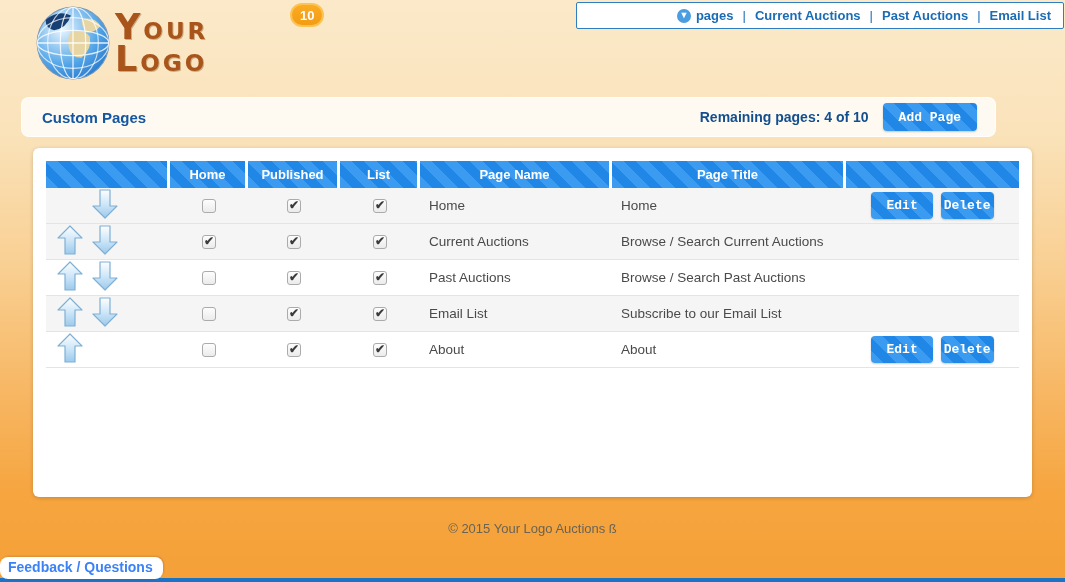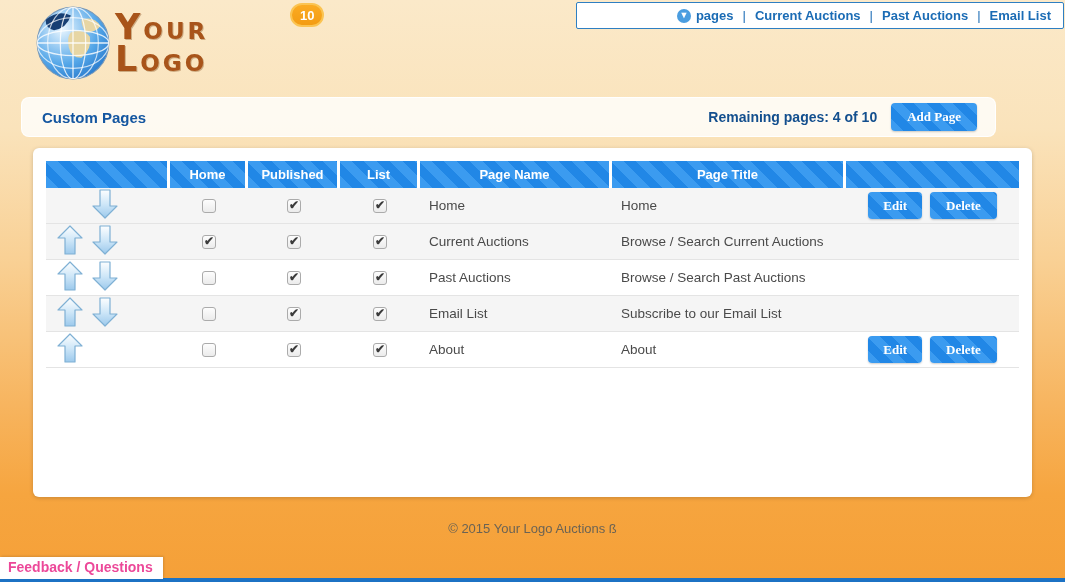--- a/index.html
+++ b/index.html
@@ -45,21 +45,21 @@
     position:absolute; left:21px; top:97px; width:975px; height:40px;
     background:rgba(255,255,255,.8); border:1px solid rgba(255,255,255,.95); border-radius:8px;
     display:flex; align-items:center; justify-content:space-between; padding:0 18px 0 20px;
   }
   .page-title{ font-size:15px; font-weight:bold; color:#1456a0; }
   .title-right{ display:flex; align-items:center; gap:14px; }
   .remaining{ font-size:14px; font-weight:bold; color:#134f8e;margin-left:20px; }
   .striped{ background:repeating-linear-gradient(45deg,#3b9bf0 0 9px,#2187e6 9px 18px); }
   .btn{
     border:none; border-radius:4px; color:#fff; font-weight:bold;
-    font-family:Liberation Serif, serif; font-size:13px; cursor:pointer;
+    font-family:Liberation Mono, monospace; font-size:13px; cursor:pointer;
     box-shadow:0 1px 2px rgba(0,0,0,.2);
   }
   .btn-add{ height:28px; padding:0 16px; }
   
   .panel{
     position:absolute; left:33px; top:148px; width:999px; height:349px;
     background:#fff; border-radius:6px; box-shadow:0 1px 4px rgba(0,0,0,.18);
     padding:13px;
   }
   table{ width:100%; border-collapse:separate; border-spacing:0; }
@@ -72,41 +72,41 @@
   tr.odd td{ background:#f5f5f5; }
   tr.even td{ background:#ffffff; }
   .c-arrows{ padding-left:10px; white-space:nowrap; }
   .slot{ display:inline-block; width:28px; text-align:center; vertical-align:middle; margin-right:7px; }
   .arrow-btn{ display:inline-block; cursor:pointer; }
   .arr{ width:26px; height:30px; display:block; margin:0 auto; }
   .c-check{ text-align:center; }
   .c-name{ padding-left:9px; text-align:left; }
   .c-actions{ text-align:center; white-space:nowrap; }
   .btn-edit{ height:27px; padding:0 15px; margin-right:8px; }
-  .btn-del{ height:27px; padding:0 16px; }
+  .btn-del{ height:27px; padding:0 3px; }
   input[type=checkbox]{
     appearance:none; -webkit-appearance:none; width:14px; height:14px;
     border:1px solid #ababab; border-radius:3px;
     background:linear-gradient(#fdfdfd,#ebebeb); position:relative; cursor:pointer;
     vertical-align:middle;
   }
   input[type=checkbox]:checked::after{
     content:"\2714"; position:absolute; left:1px; top:-2px;
     font-size:12px; font-weight:bold; color:#3b3b3b;
   }
   
   .footer{
     position:absolute; left:0; top:521px; width:100%; text-align:center;
     font-size:13px; color:#6b6354;
   }
   .bottom-bar{ position:absolute; left:0; bottom:0; width:100%; height:4px; background:#1c72c4; }
   .feedback-tab{
     position:absolute; left:0; bottom:3px; height:22px; background:#fff;
-    padding:2px 10px 12px 8px; font-size:14px; font-weight:bold; color:#ec4899;
-    cursor:pointer; z-index:5; box-shadow:1px -1px 2px rgba(0,0,0,.12);
+    padding:2px 10px 12px 8px; font-size:14px; font-weight:bold; color:#3b82f6;
+    cursor:pointer; z-index:5; box-shadow:1px -1px 2px rgba(0,0,0,.12);border-radius:8px;
   }
   .svgdefs{ position:absolute; width:0; height:0; }
 </style>
 </head>
 <body>
 
 <div class="screen">
 
   <svg class="svgdefs" aria-hidden="true">
     <defs>

